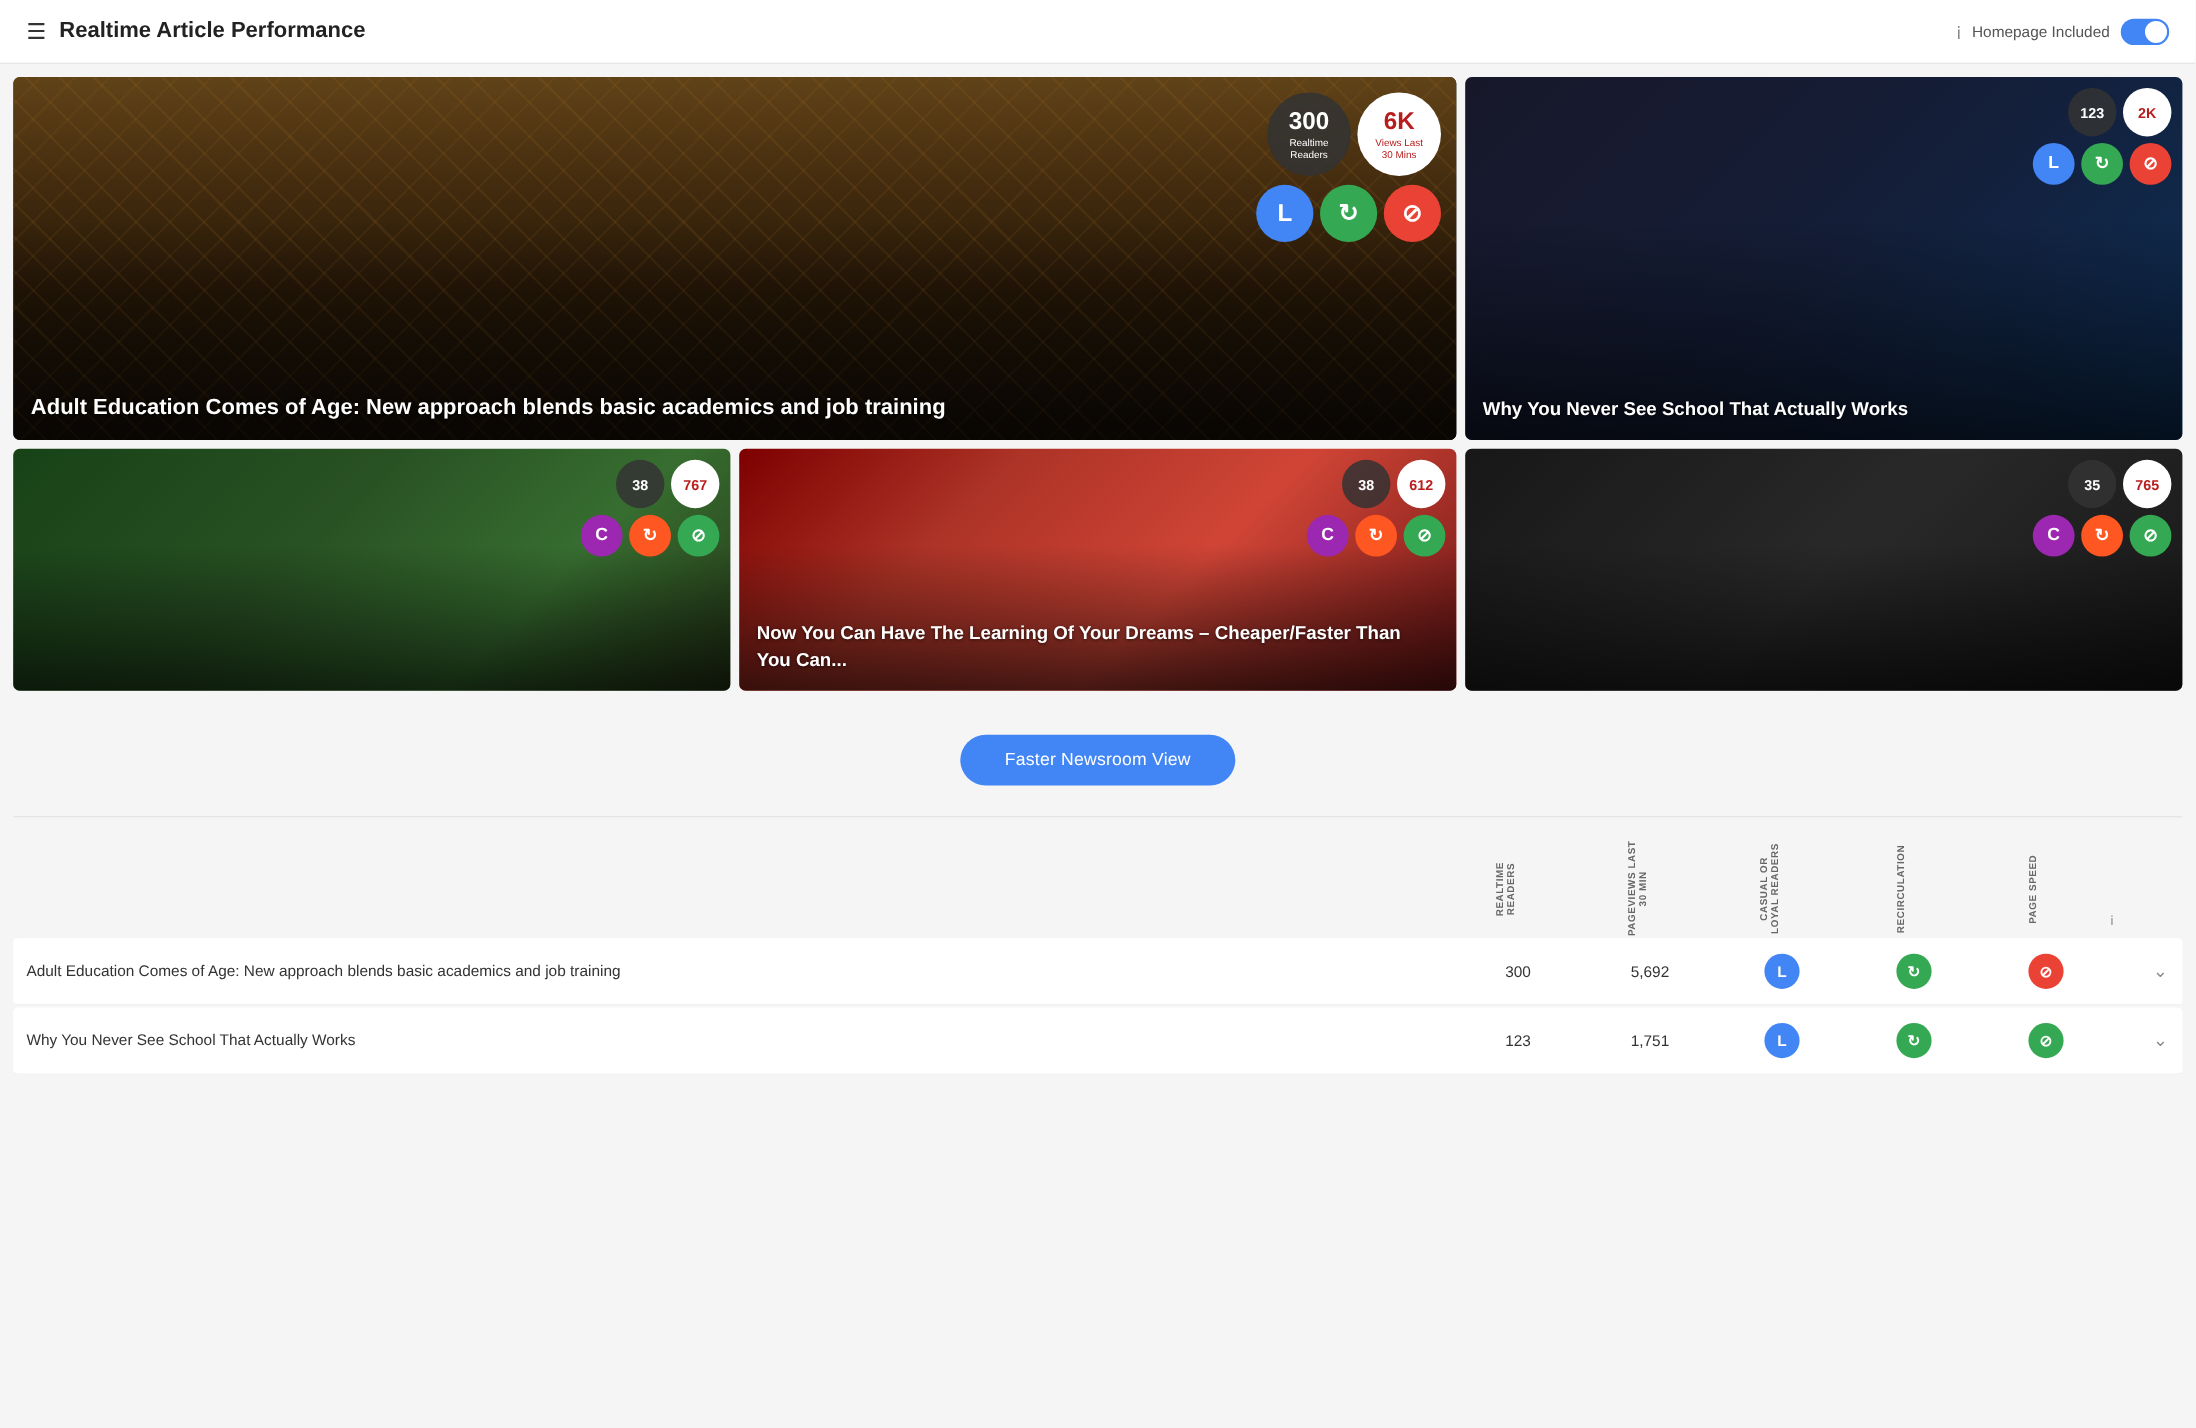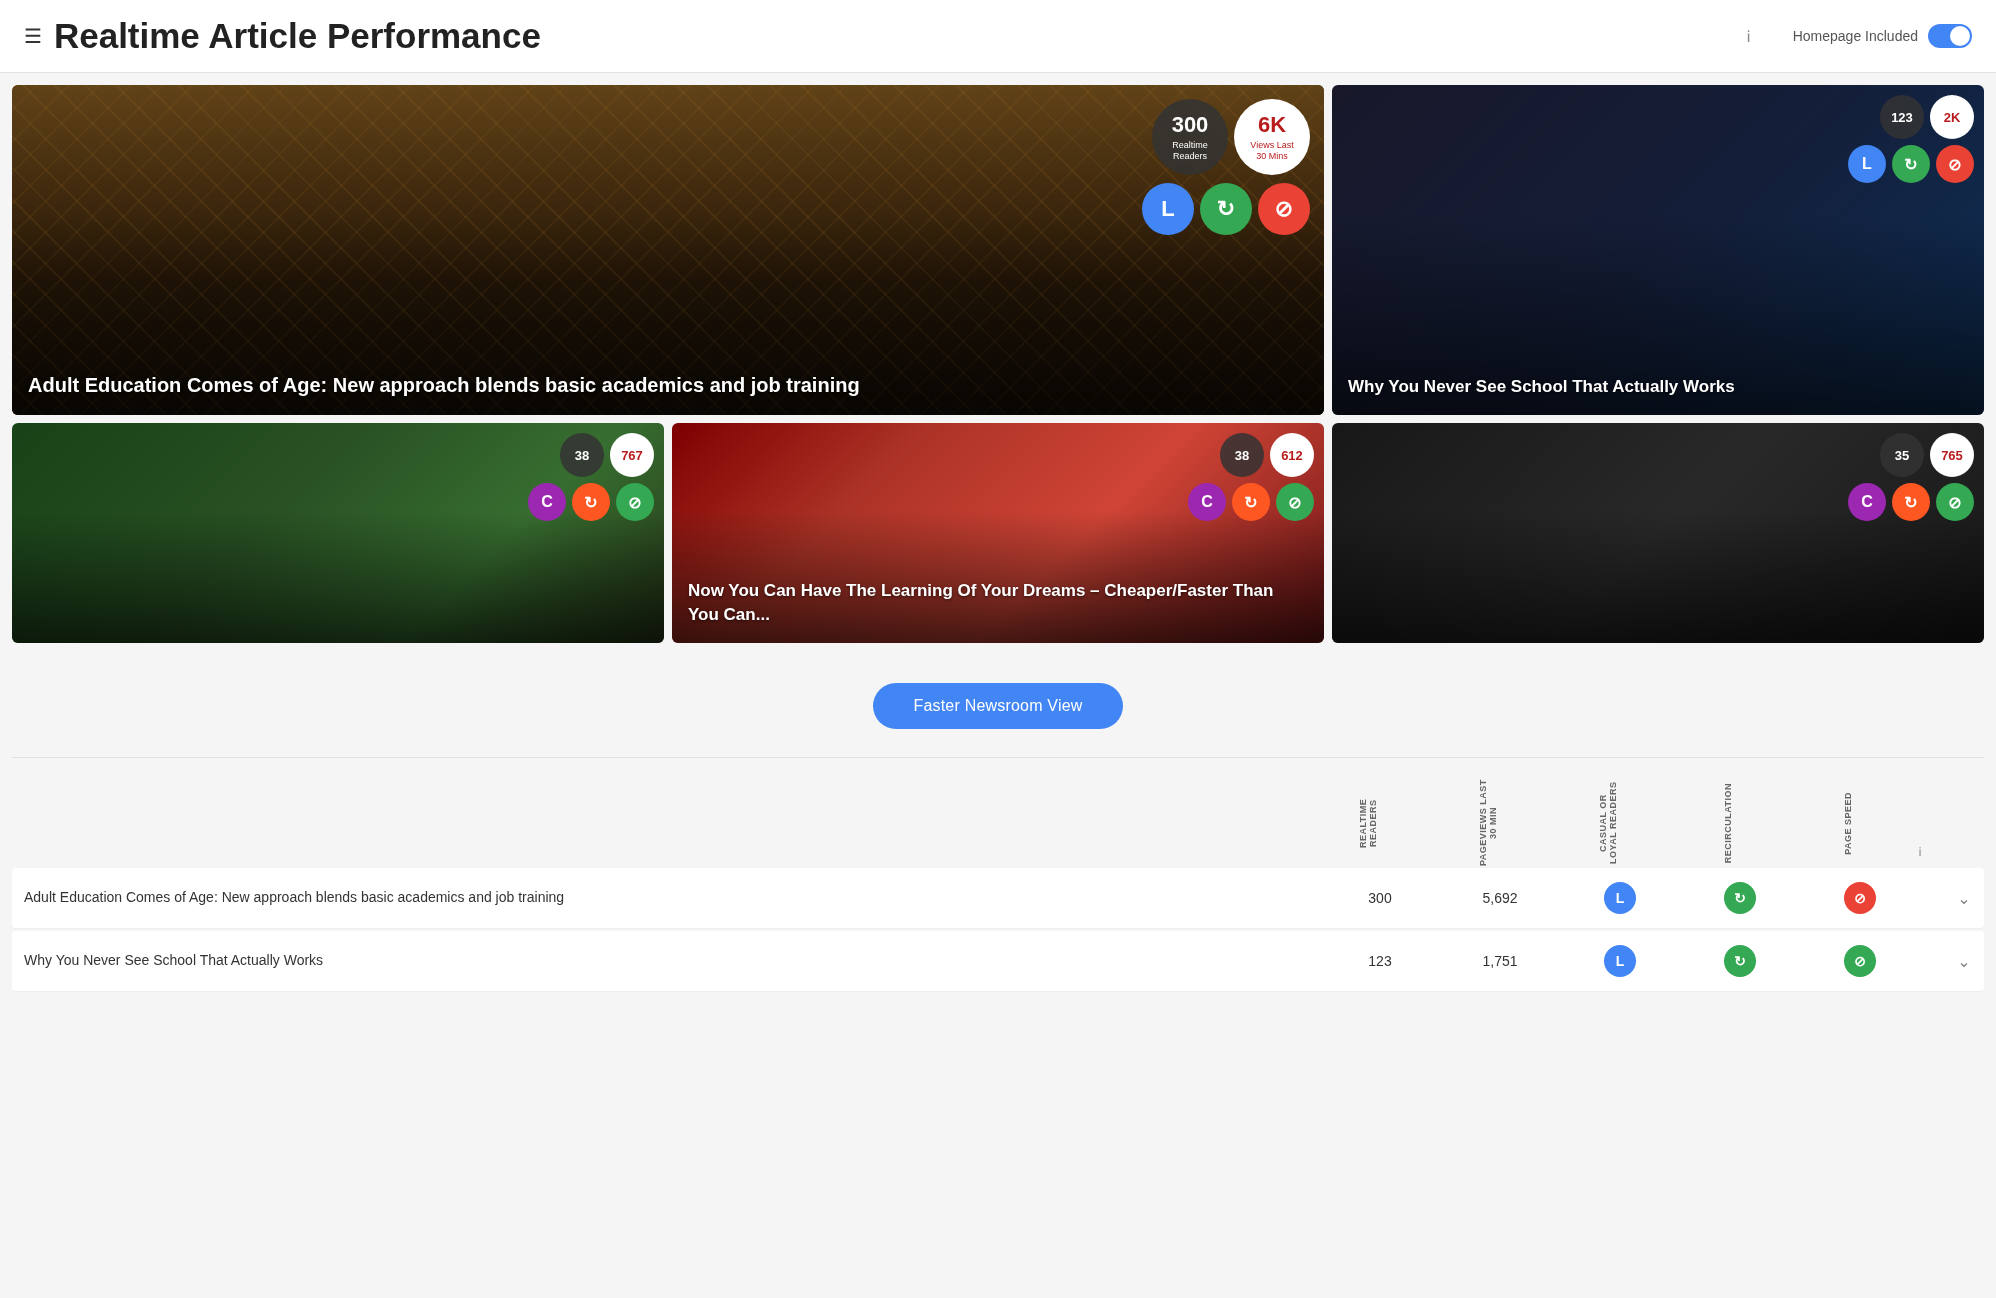--- a/index.html
+++ b/index.html
@@ -5,24 +5,24 @@
     * { box-sizing: border-box; margin: 0; padding: 0; }
     body { font-family: -apple-system, BlinkMacSystemFont, 'Segoe UI', sans-serif; background: #f5f5f5; color: #333; }
 
     
     .header {
       display: flex; align-items: center; justify-content: space-between;
       padding: 16px 24px; background: #fff; border-bottom: 1px solid #e0e0e0;
     }
     .header-left { display: flex; align-items: center; gap: 12px; }
     .hamburger-icon { font-size: 20px; cursor: pointer; }
-    .page-title { font-size: 35px; font-weight: 600; color: #222; }
+    .page-title { font-size: 20px; font-weight: 600; color: #222; }
     .header-right { display: flex; align-items: center; gap: 10px; }
     .info-icon { color: #888; font-size: 16px; }
-    .homepage-label { font-size: 14px; color: #555; margin-left: 32px; }
+    .homepage-label { font-size: 14px; color: #555; }
     .toggle {
       width: 44px; height: 24px; background: #4285f4; border-radius: 12px;
       position: relative; cursor: pointer;
     }
     .toggle::after {
       content: ''; position: absolute; width: 20px; height: 20px;
       background: #fff; border-radius: 50%; top: 2px; right: 2px;
       transition: right 0.2s;
     }
 

